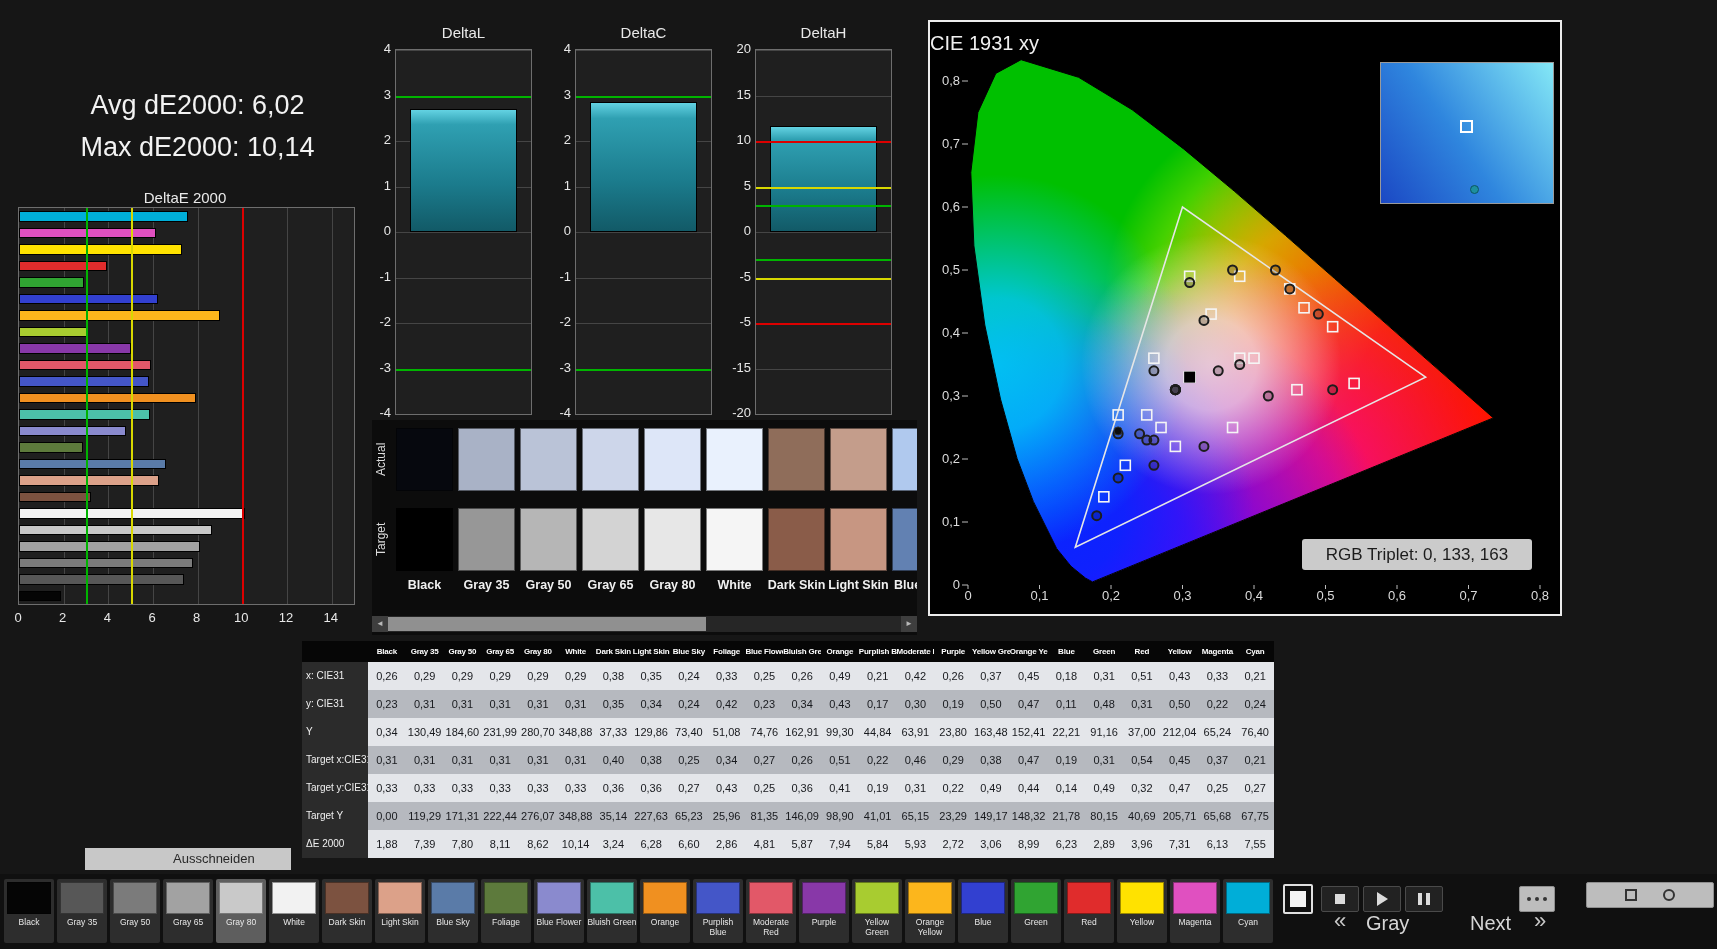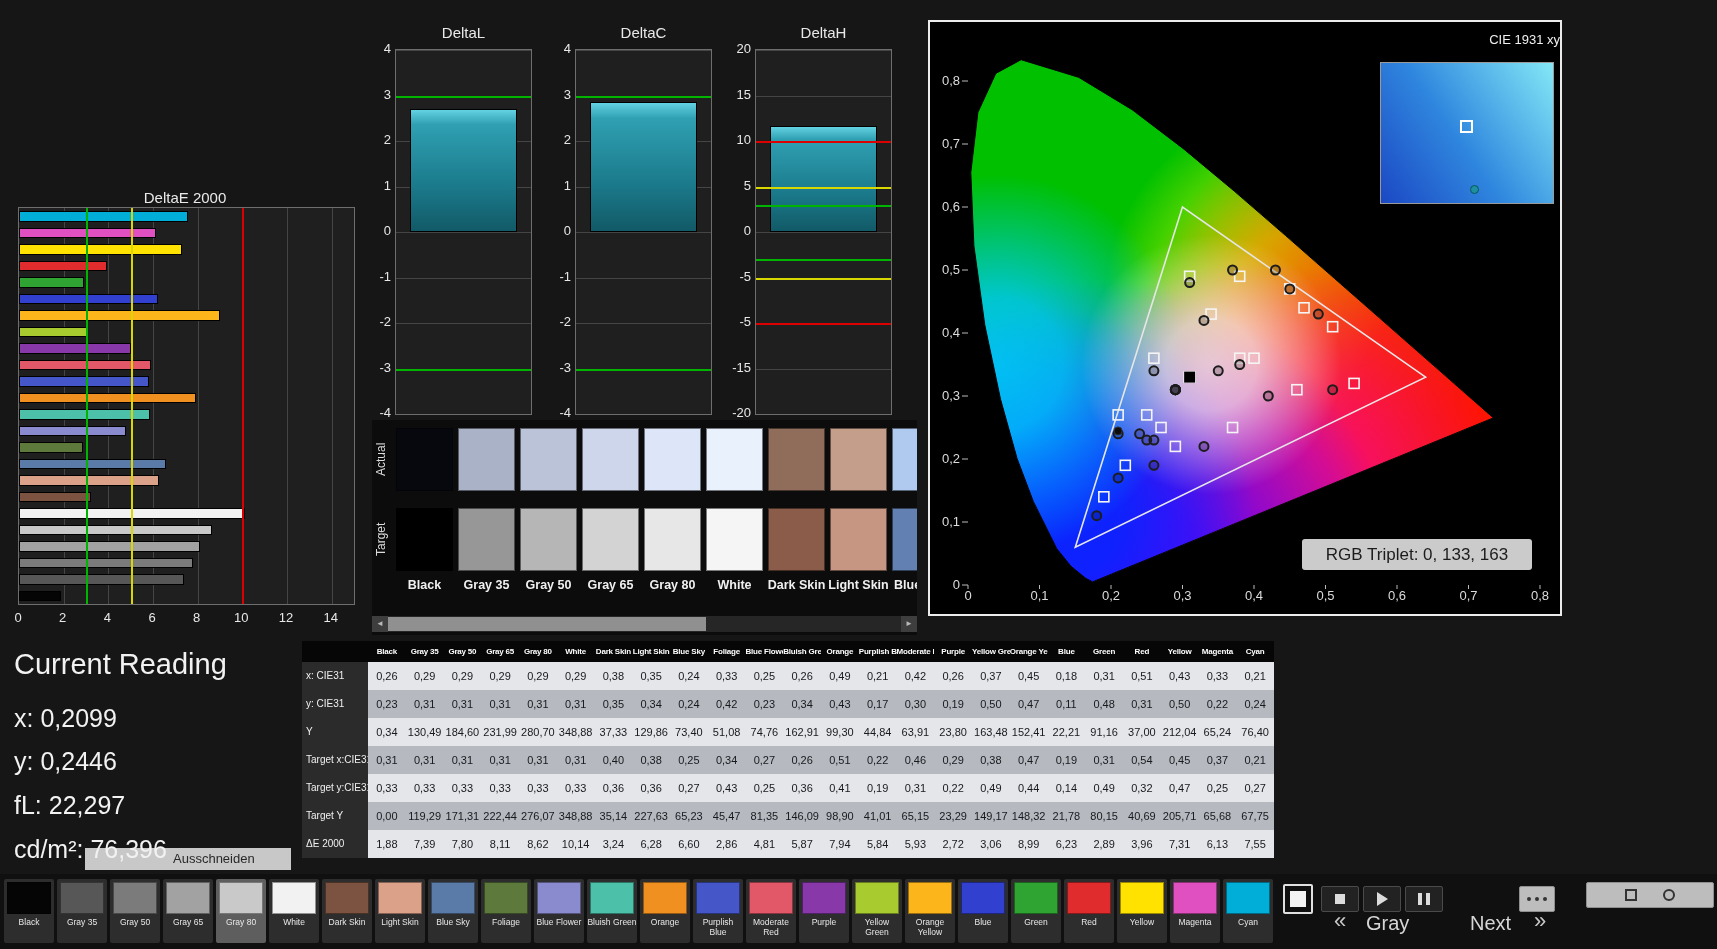--- a/index.html
+++ b/index.html
@@ -35,21 +35,21 @@
   .vlab{position:absolute;left:2px;width:16px;height:63px;writing-mode:vertical-rl;transform:rotate(180deg);font-size:12px;color:#ddd;text-align:center}
   .patch{position:absolute;width:57px;height:63px;border:1px solid rgba(0,0,0,.5)}
   .patch-label{position:absolute;top:158px;width:63px;text-align:center;font-size:12.5px;font-weight:bold;color:#f0f0f0;white-space:nowrap}
   .hscroll{position:absolute;left:0;top:196px;width:545px;height:16px;background:#262626}
   .sbtn{position:absolute;top:0;width:16px;height:16px;background:#3e3e3e;color:#b8b8b8;font-size:8px;line-height:16px;text-align:center;cursor:pointer}
   #sbR{right:0}
   .sthumb{position:absolute;left:16px;top:1px;width:318px;height:14px;background:#909090;cursor:pointer}
 
   
   .cie{position:absolute;left:928px;top:20px;width:634px;height:596px;background:#000;border:2px solid #ececec}
-  .cie-title{position:absolute;left:0;top:10px;width:100%;text-align:right;font-size:13px;color:#f0f0f0}
+  .cie-title{position:absolute;left:0;top:10px;width:100%;text-align:left;font-size:20px;color:#f0f0f0}
   #cieSvg{position:absolute;left:0;top:0}
   .cie-inset{position:absolute;left:450px;top:40px;width:174px;height:142px;border:1px solid #9a9a9a;background:linear-gradient(55deg,#1b48c4 0%,#2f86de 45%,#84e8f6 100%)}
   .inset-square{position:absolute;left:46%;top:41%;width:13px;height:13px;border:2px solid #fff}
   .inset-dot{position:absolute;left:52%;top:87%;width:9px;height:9px;border-radius:50%;background:#1d8f9e;border:1px solid #0c5660}
   .rgb-label{position:absolute;left:372px;top:517px;width:230px;height:31px;background:#cbcbcb;border-radius:3px;color:#1c1c1c;font-size:17px;text-align:center;line-height:31px}
 
   
   .reading{position:absolute;left:14px;top:648px;width:330px;height:240px;z-index:2}
   .rt{position:absolute;top:0;font-size:29px;color:#f2f2f2;white-space:nowrap}
   .rline{position:absolute;font-size:25px;color:#f2f2f2;white-space:nowrap}
@@ -93,20 +93,22 @@
   #chevR{left:1534px;top:36px}
   .navtxt{position:absolute;font-size:20px;color:#d6d6d6;cursor:pointer}
   #backLbl{left:1366px;top:38px}
   #nextLbl{left:1470px;top:38px}
 </style>
 </head>
 <body>
 
 <div id="root">
 
+  <div class="sub" id="avg">Avg dE2000: 6,02</div>
+  <div class="sub" id="max">Max dE2000: 10,14</div>
 
   <div class="chart-title" id="deTitle">DeltaE 2000</div>
   <div id="dePlot">
       <div class="vgrid" style="left: 44.6667px;"></div>
       <div class="vgrid" style="left: 89.3333px;"></div>
       <div class="vgrid" style="left: 134px;"></div>
       <div class="vgrid" style="left: 178.667px;"></div>
       <div class="vgrid" style="left: 223.333px;"></div>
       <div class="vgrid" style="left: 268px;"></div>
       <div class="vgrid" style="left: 312.667px;"></div>
@@ -416,27 +418,20 @@
       </svg>
     <div class="cie-title">CIE 1931 xy</div>
     <div class="cie-inset">
       <div class="inset-square"></div>
       <div class="inset-dot"></div>
     </div>
     <div class="rgb-label">RGB Triplet: 0, 133, 163</div>
   </div>
 
   <div class="tooltip">Ausschneiden</div>
-  <div class="reading">
-    <div class="rt">Current Reading</div>
-    <div class="rline" id="rx">x: 0,2099</div>
-    <div class="rline" id="ry">y: 0,2446</div>
-    <div class="rline" id="rfl">fL: 22,297</div>
-    <div class="rline" id="rcd">cd/m²: 76,396</div>
-  </div>
 
   <div id="dataTable">
       <div class="trow thead">
         <div class="tlabel"></div>
         <div class="tcell th">Black</div>
         <div class="tcell th">Gray 35</div>
         <div class="tcell th">Gray 50</div>
         <div class="tcell th">Gray 65</div>
         <div class="tcell th">Gray 80</div>
         <div class="tcell th">White</div>
@@ -598,21 +593,21 @@
         <div class="tlabel">Target Y</div>
         <div class="tcell">0,00</div>
         <div class="tcell">119,29</div>
         <div class="tcell">171,31</div>
         <div class="tcell">222,44</div>
         <div class="tcell">276,07</div>
         <div class="tcell">348,88</div>
         <div class="tcell">35,14</div>
         <div class="tcell">227,63</div>
         <div class="tcell">65,23</div>
-        <div class="tcell">45,47</div>
+        <div class="tcell">25,96</div>
         <div class="tcell">81,35</div>
         <div class="tcell">146,09</div>
         <div class="tcell">98,90</div>
         <div class="tcell">41,01</div>
         <div class="tcell">65,15</div>
         <div class="tcell">23,29</div>
         <div class="tcell">149,17</div>
         <div class="tcell">148,32</div>
         <div class="tcell">21,78</div>
         <div class="tcell">80,15</div>

